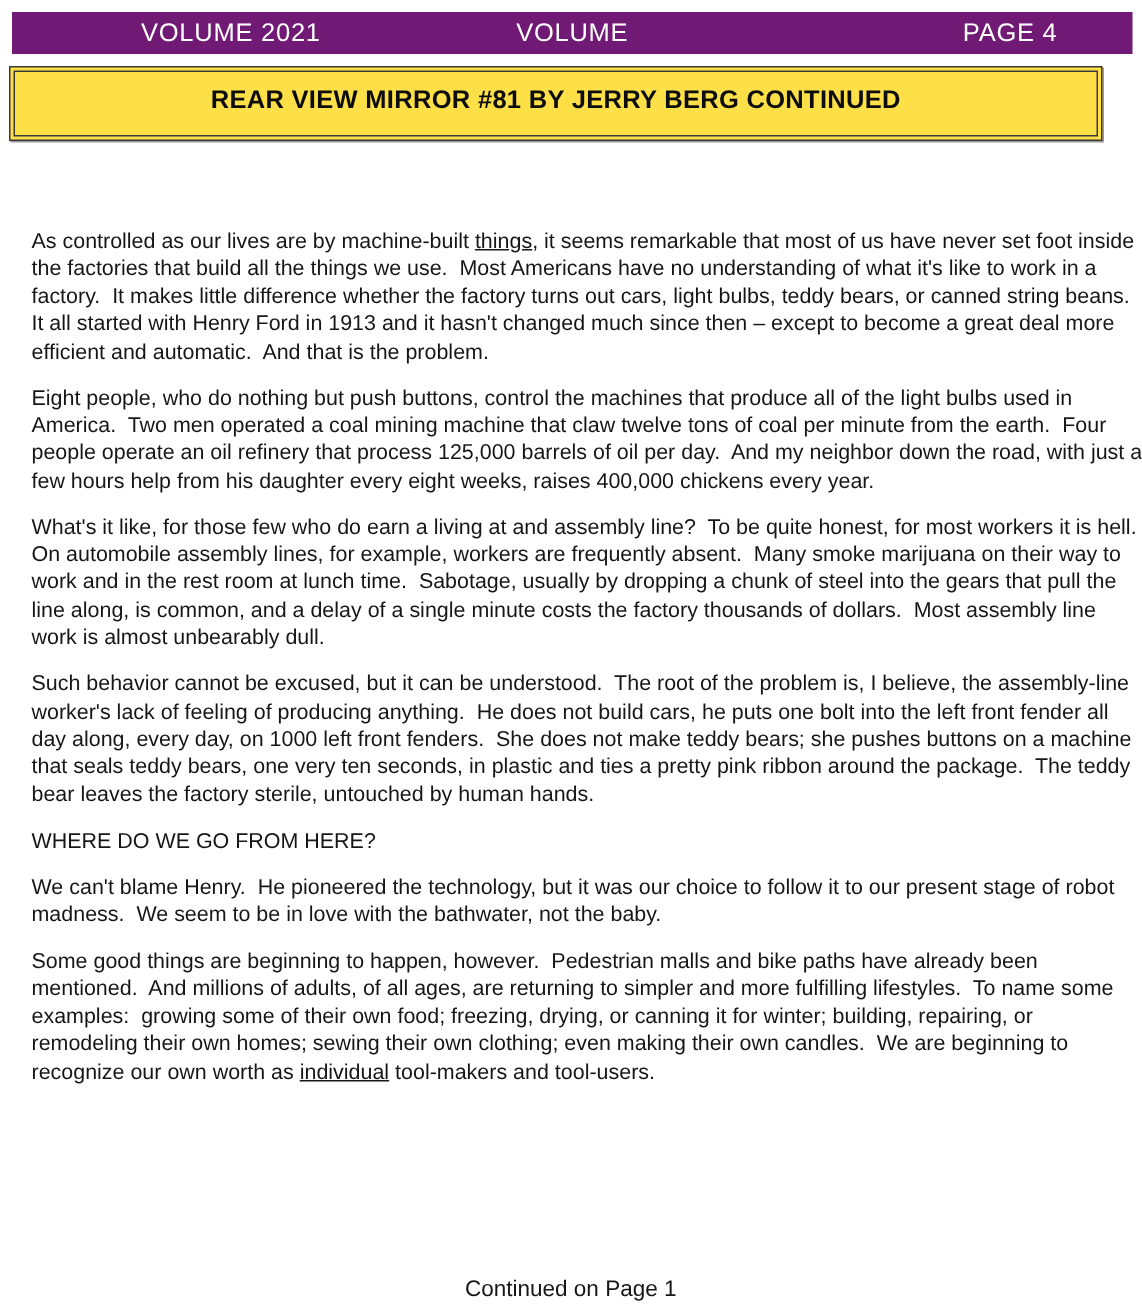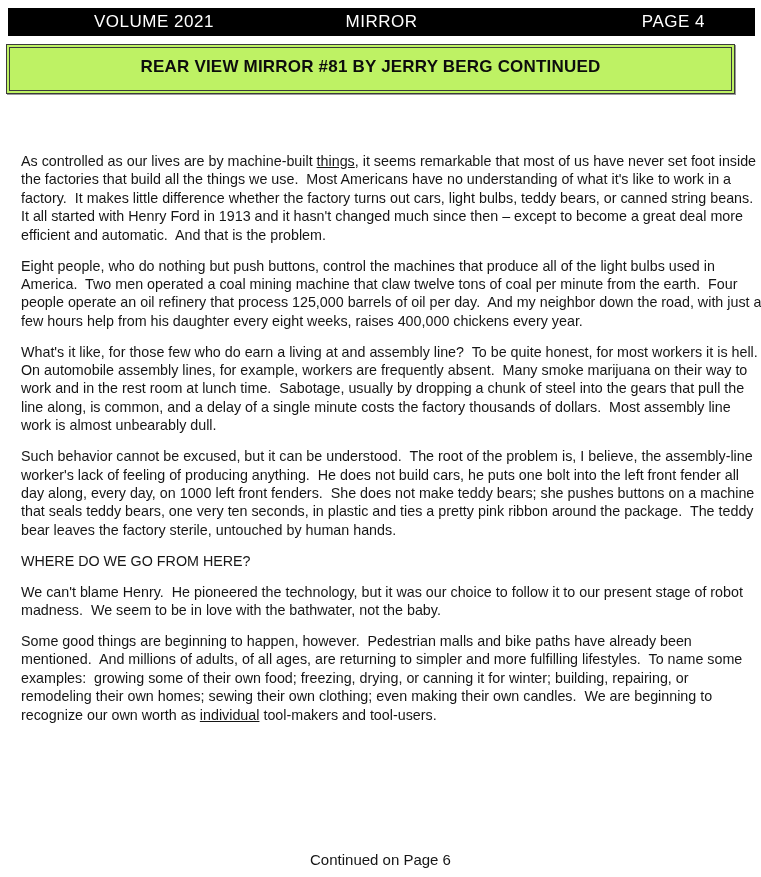--- a/index.html
+++ b/index.html
@@ -31,21 +31,21 @@
   .header-bar .h-left   { text-align: left;  padding-left: 86px; white-space: nowrap; }
   .header-bar .h-center { text-align: center; white-space: nowrap; }
   .header-bar .h-right  { text-align: right; padding-right: 50px; white-space: nowrap; }
 
   .title-box {
     position: absolute;
     left: 6px;
     top: 44px;
     width: 721px;
     height: 42px;
-    background: #bef264;
+    background: #fde047;
     border: 4px double #3a3a3a;
     box-shadow: 1px 1px 0 #9a9a9a;
     text-align: center;
   }
   .title-box .title-text {
     display: block;
     margin-top: 9px;
     font-weight: bold;
     font-size: 17px;
     letter-spacing: 0.2px;
@@ -74,33 +74,33 @@
     left: 0;
     top: 851px;
     width: 100%;
     text-align: center;
     font-size: 15px;
   }
 </style>
 </head>
 <body>
 
-<div class="header-bar" style="background: #000000; color: rgb(255, 255, 255);">
+<div class="header-bar" style="background: #701a75; color: rgb(255, 255, 255);">
   <span class="h-left">VOLUME 2021</span>
-  <span class="h-center">MIRROR</span>
+  <span class="h-center">VOLUME</span>
   <span class="h-right">PAGE 4</span>
 </div>
 
 <div class="title-box">
   <span class="title-text">REAR VIEW MIRROR #81 BY JERRY BERG CONTINUED</span>
 </div>
 
 <div class="article">
     <p class="para"><span>As controlled as our lives are by machine-built </span><span class="u">things</span><span>, it seems remarkable that most of us have never set foot inside the factories that build all the things we use.  Most Americans have no understanding of what it's like to work in a factory.  It makes little difference whether the factory turns out cars, light bulbs, teddy bears, or canned string beans.  It all started with Henry Ford in 1913 and it hasn't changed much since then – except to become a great deal more efficient and automatic.  And that is the problem.</span></p>
     <p class="para"><span>Eight people, who do nothing but push buttons, control the machines that produce all of the light bulbs used in America.  Two men operated a coal mining machine that claw twelve tons of coal per minute from the earth.  Four people operate an oil refinery that process 125,000 barrels of oil per day.  And my neighbor down the road, with just a few hours help from his daughter every eight weeks, raises 400,000 chickens every year.</span></p>
     <p class="para"><span>What's it like, for those few who do earn a living at and assembly line?  To be quite honest, for most workers it is hell.  On automobile assembly lines, for example, workers are frequently absent.  Many smoke marijuana on their way to work and in the rest room at lunch time.  Sabotage, usually by dropping a chunk of steel into the gears that pull the line along, is common, and a delay of a single minute costs the factory thousands of dollars.  Most assembly line work is almost unbearably dull.</span></p>
     <p class="para"><span>Such behavior cannot be excused, but it can be understood.  The root of the problem is, I believe, the assembly-line worker's lack of feeling of producing anything.  He does not build cars, he puts one bolt into the left front fender all day along, every day, on 1000 left front fenders.  She does not make teddy bears; she pushes buttons on a machine that seals teddy bears, one very ten seconds, in plastic and ties a pretty pink ribbon around the package.  The teddy bear leaves the factory sterile, untouched by human hands.</span></p>
     <p class="para"><span>WHERE DO WE GO FROM HERE?</span></p>
     <p class="para"><span>We can't blame Henry.  He pioneered the technology, but it was our choice to follow it to our present stage of robot madness.  We seem to be in love with the bathwater, not the baby.</span></p>
     <p class="para"><span>Some good things are beginning to happen, however.  Pedestrian malls and bike paths have already been mentioned.  And millions of adults, of all ages, are returning to simpler and more fulfilling lifestyles.  To name some examples:  growing some of their own food; freezing, drying, or canning it for winter; building, repairing, or remodeling their own homes; sewing their own clothing; even making their own candles.  We are beginning to recognize our own worth as </span><span class="u">individual</span><span> tool-makers and tool-users.</span></p>
   </div>
 
-<div class="page-footer">Continued on Page 6</div>
+<div class="page-footer">Continued on Page 1</div>
 
 </body></html>

